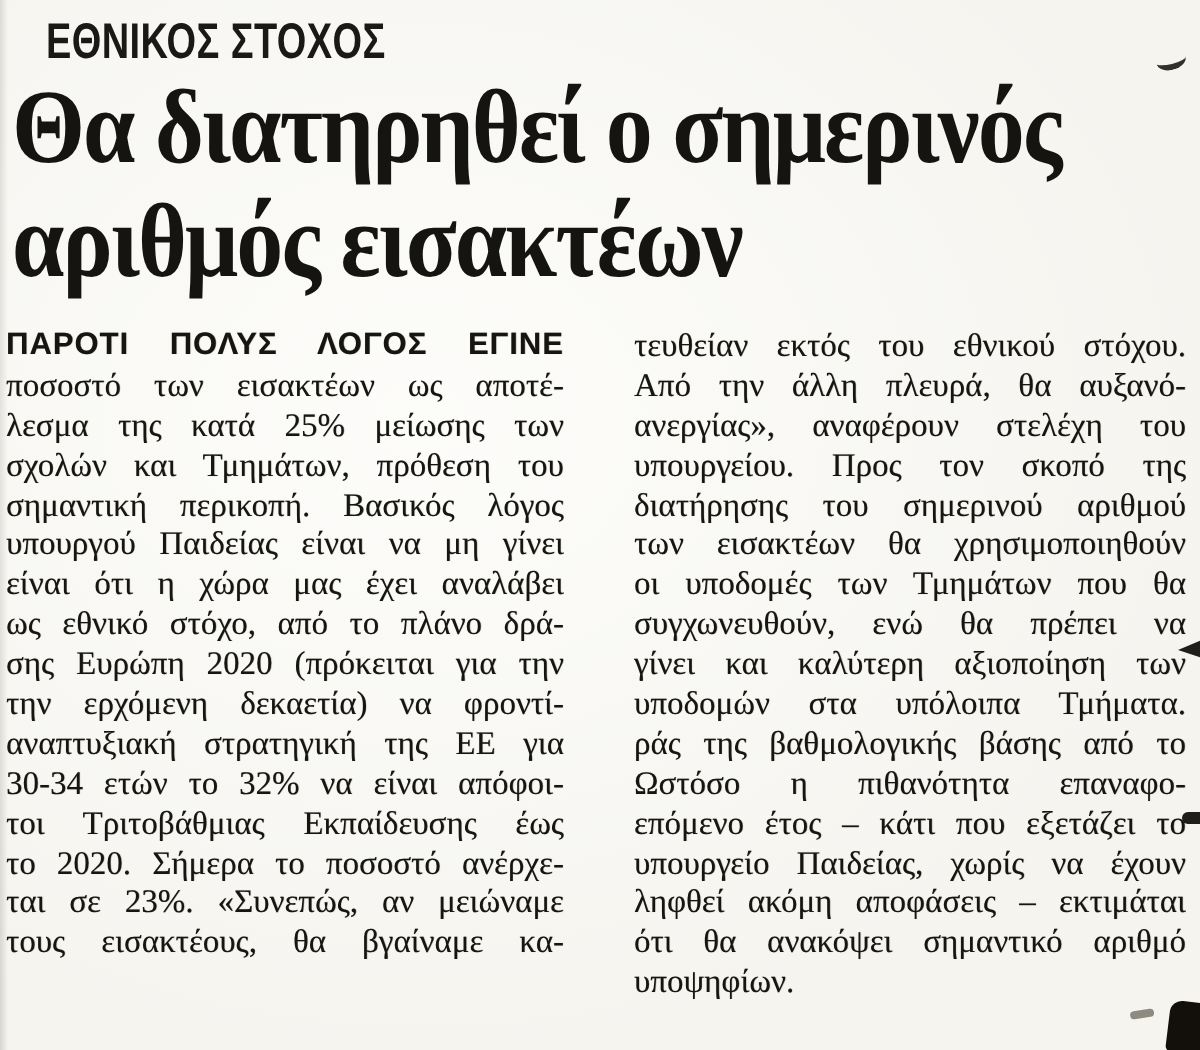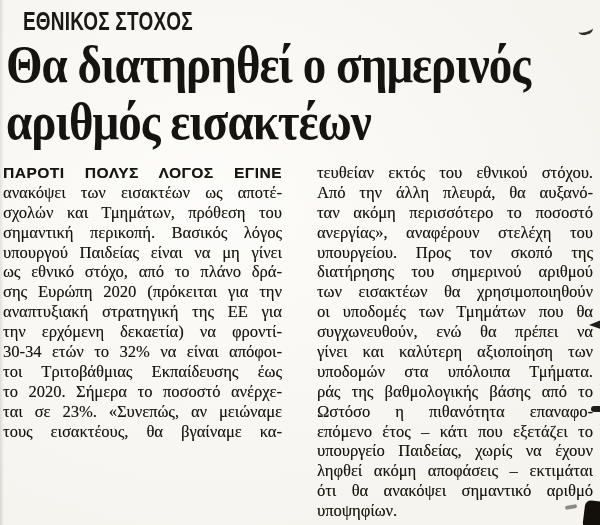--- a/index.html
+++ b/index.html
@@ -87,40 +87,41 @@
 
   <h1 class="headline">
     <span class="hl-line">Θα διατηρηθεί ο σημερινός</span>
     <span class="hl-line">αριθμός εισακτέων</span>
   </h1>
 
   <div class="body-columns">
     <div class="col col-left">
       <div class="line lead-in">ΠΑΡΟΤΙ ΠΟΛΥΣ ΛΟΓΟΣ ΕΓΙΝΕ</div>
       <div class="lines">
-          <div class="line">ανακόψει των εισακτέων ως αποτέ-</div>
+          <div class="line">ποσοστό των εισακτέων ως αποτέ-</div>
+          <div class="line">λεσμα της κατά 25% μείωσης των</div>
           <div class="line">σχολών και Τμημάτων, πρόθεση του</div>
           <div class="line">σημαντική περικοπή. Βασικός λόγος</div>
           <div class="line">υπουργού Παιδείας είναι να μη γίνει</div>
+          <div class="line">είναι ότι η χώρα μας έχει αναλάβει</div>
           <div class="line">ως εθνικό στόχο, από το πλάνο δρά-</div>
           <div class="line">σης Ευρώπη 2020 (πρόκειται για την</div>
+          <div class="line">την ερχόμενη δεκαετία) να φροντί-</div>
           <div class="line">αναπτυξιακή στρατηγική της ΕΕ για</div>
-          <div class="line">την ερχόμενη δεκαετία) να φροντί-</div>
           <div class="line">30-34 ετών το 32% να είναι απόφοι-</div>
           <div class="line">τοι Τριτοβάθμιας Εκπαίδευσης έως</div>
           <div class="line">το 2020. Σήμερα το ποσοστό ανέρχε-</div>
           <div class="line">ται σε 23%. «Συνεπώς, αν μειώναμε</div>
           <div class="line">τους εισακτέους, θα βγαίναμε κα-</div>
         </div>
     </div>
     <div class="col col-right">
       <div class="lines">
           <div class="line">τευθείαν εκτός του εθνικού στόχου.</div>
           <div class="line">Από την άλλη πλευρά, θα αυξανό-</div>
-          <div class="line">ταν ακόμη περισσότερο το ποσοστό</div>
           <div class="line">ανεργίας», αναφέρουν στελέχη του</div>
           <div class="line">υπουργείου. Προς τον σκοπό της</div>
           <div class="line">διατήρησης του σημερινού αριθμού</div>
           <div class="line">των εισακτέων θα χρησιμοποιηθούν</div>
           <div class="line">οι υποδομές των Τμημάτων που θα</div>
           <div class="line">συγχωνευθούν, ενώ θα πρέπει να</div>
           <div class="line">γίνει και καλύτερη αξιοποίηση των</div>
           <div class="line">υποδομών στα υπόλοιπα Τμήματα.</div>
           <div class="line">ράς της βαθμολογικής βάσης από το</div>
           <div class="line">Ωστόσο η πιθανότητα επαναφο-</div>

